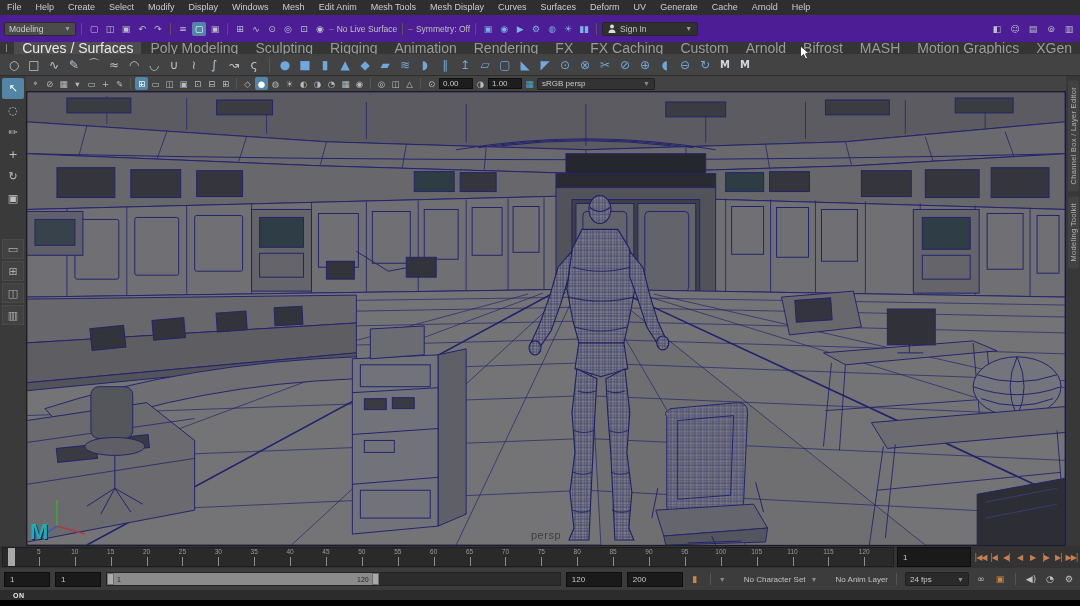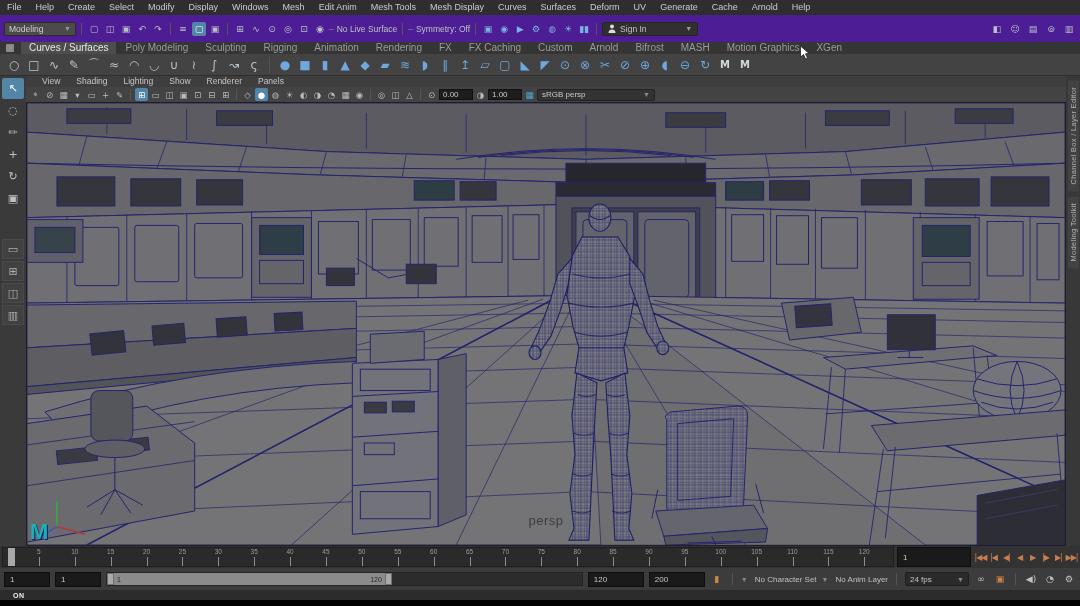--- a/index.html
+++ b/index.html
@@ -21,21 +21,21 @@
   .sl-dd .arr{font-size:7px;color:#999;}
   .sep{width:1px;height:12px;background:#2e2e2e;border-right:1px solid #555;margin:0 3px;flex:0 0 auto;}
   .sicon{width:14px;height:14px;font-size:9px;color:#b9c2c7;border-radius:2px;}
   .sicon.active{background:#5285a6;color:#fff;}
   .sicon.blue{color:#7ab3e0;}
   .plain-dd{display:flex;align-items:center;gap:3px;color:#c0c0c0;}
   .signin{height:14px;background:#303030;border:1px solid #252525;border-radius:2px;display:flex;align-items:center;gap:4px;padding:0 5px;width:96px;}
   .signin .arr{margin-left:auto;font-size:7px;color:#999;}
   .right-toggles{margin-left:auto;display:flex;gap:4px;}
   
-  .shelf-tabs{height:12px;background:#353535;display:flex;align-items:flex-end;font-size:10px;color:#9b9b9b;padding-left:4px;gap:1px;flex:0 0 auto;}
+  .shelf-tabs{height:12px;background:#353535;display:flex;align-items:flex-end;font-size:14px;color:#9b9b9b;padding-left:4px;gap:1px;flex:0 0 auto;}
   .shelf-menu{width:8px;height:8px;background:#8a8a8a;margin:0 6px 2px 2px;border-radius:1px;}
   .stab{padding:0 8px;line-height:12px;white-space:nowrap;}
   .stab.active{background:#4d4d4d;color:#e8e8e8;}
   .shelf-icons{height:22px;background:#434343;display:flex;align-items:center;padding:0 6px;gap:4px;flex:0 0 auto;border-bottom:1px solid #2e2e2e;}
   .shicon{width:16px;height:16px;font-size:12px;color:#b9c6ce;}
   .shicon.blue{color:#6fa8dc;}
   .shicon.mash{color:#cfd8dc;font-weight:bold;font-size:10px;}
   
   .main{flex:1 1 auto;display:flex;min-height:0;}
   .toolbox{width:26px;background:#3a3a3a;display:flex;flex-direction:column;align-items:center;padding-top:2px;gap:1px;flex:0 0 auto;}
@@ -48,21 +48,21 @@
   .pmenu{padding:0 8px;line-height:11px;}
   .panel-toolbar{height:15px;background:#434343;display:flex;align-items:center;gap:1px;padding:0 3px;flex:0 0 auto;}
   .vticon{width:13px;height:13px;font-size:8.5px;color:#b5bec4;border-radius:2px;}
   .vticon.active{background:#5285a6;color:#fff;}
   .vtfield{width:34px;height:11px;background:#1d1d1d;border:1px solid #111;color:#c8c8c8;font-size:8px;display:flex;align-items:center;padding:0 3px;}
   .vt-dd{width:118px;height:12px;background:#333;border:1px solid #222;border-radius:2px;display:flex;align-items:center;font-size:8px;color:#c8c8c8;padding:0 4px;gap:3px;}
   .vt-dd .arr{margin-left:auto;font-size:7px;color:#888;}
   .vt-teal{color:#4aa7c9;}
   .canvas{flex:1 1 auto;position:relative;border:1px solid #1f1f1f;min-height:0;background:#787878;}
   .canvas svg{display:block;width:100%;height:100%;}
-  .persp-label{position:absolute;bottom:17px;left:50%;transform:translateX(-50%);font-size:13px;color:#3c3c42;letter-spacing:.5px;}
+  .persp-label{position:absolute;bottom:4px;left:50%;transform:translateX(-50%);font-size:11px;color:#3c3c42;letter-spacing:.5px;}
   .maya-logo{position:absolute;bottom:2px;left:3px;font-size:22px;font-weight:bold;color:#19b3ad;text-shadow:1px 1px 0 #14147a;line-height:1;}
   .side-tabs{width:14px;background:#383838;display:flex;flex-direction:column;align-items:center;padding-top:4px;gap:5px;flex:0 0 auto;}
   .vtab{writing-mode:vertical-rl;transform:rotate(180deg);font-size:7.5px;color:#b2b2b2;background:#424242;padding:7px 1px;border-radius:2px;white-space:nowrap;letter-spacing:.3px;}
   
   .timeline-row{height:22px;background:#333;display:flex;align-items:stretch;gap:3px;padding:1px 2px;flex:0 0 auto;}
   .timeslider{flex:1 1 auto;position:relative;background:#2a2a2a;border:1px solid #1e1e1e;overflow:hidden;}
   .cti{position:absolute;left:5px;top:0;width:7px;height:100%;background:#a8a8a8;}
   .tick{position:absolute;top:0;height:100%;width:1px;}
   .tick .tn{position:absolute;top:0;left:0;transform:translateX(-50%);font-size:6.5px;color:#9b9b9b;}
   .tick .tl{position:absolute;bottom:0;left:0;width:1px;height:9px;background:#8d8d8d;}
@@ -75,21 +75,21 @@
   .rfield.w56{width:56px;}
   .range-track{flex:1 1 auto;height:14px;background:#2c2c2c;border:1px solid #242424;position:relative;max-width:505px;}
   .range-bar{position:absolute;left:0;top:0;height:100%;width:60%;background:#8b8b8b;display:flex;align-items:center;}
   .rhandle{width:7px;height:100%;background:#aaaaaa;border:1px solid #6e6e6e;flex:0 0 auto;}
   .rlabel{font-size:7px;color:#2a2a2a;padding:0 3px;}
   .rlabel.end{margin-left:auto;}
   .rico{width:14px;height:14px;font-size:9px;color:#c2c2c2;}
   .rico.orange{color:#d08540;}
   .fps-dd{width:64px;height:14px;background:#2a2a2a;border:1px solid #1f1f1f;border-radius:2px;display:flex;align-items:center;padding:0 4px;color:#c8c8c8;}
   .fps-dd .arr{margin-left:auto;font-size:7px;color:#888;}
-  .ddl{display:flex;align-items:center;gap:7px;color:#c0c0c0;white-space:nowrap;}
+  .ddl{display:flex;align-items:center;gap:18px;color:#c0c0c0;white-space:nowrap;}
   .ddl .arr{font-size:7px;color:#888;}
   
   .cmdline{height:10px;background:#2c2c2c;display:flex;align-items:center;flex:0 0 auto;}
   .caption{font-size:7px;font-weight:bold;color:#ececec;margin-left:13px;letter-spacing:.5px;}
   .blackbar{height:6px;background:#000;flex:0 0 auto;}
   
   .cursor{position:absolute;top:45px;left:799px;z-index:50;}
 </style>
 </head>
 <body>
@@ -191,29 +191,20 @@
       <span style="display:contents">
         
       <span class="icon tbicon active">↖</span><span class="icon tbicon">◌</span><span class="icon tbicon">✏</span><span class="icon tbicon">+</span><span class="icon tbicon">↻</span><span class="icon tbicon">▣</span></span>
       <span class="tb-gap"></span>
       <span style="display:contents">
         
       <span class="icon layicon">▭</span><span class="icon layicon">⊞</span><span class="icon layicon">◫</span><span class="icon layicon">▥</span></span>
     </div>
 
     <div class="viewport-col">
-      <div class="panel-menubar">
-
-      <span class="pmenu">View</span>
-          <span class="pmenu">Shading</span>
-          <span class="pmenu">Lighting</span>
-          <span class="pmenu">Show</span>
-          <span class="pmenu">Renderer</span>
-          <span class="pmenu">Panels</span>
-        </div>
       <div class="panel-toolbar">
         <span style="display:contents"><span class="icon vticon">⌖</span><span class="icon vticon">⊘</span><span class="icon vticon">▦</span><span class="icon vticon">▾</span><span class="icon vticon">▭</span><span class="icon vticon">+</span><span class="icon vticon">✎</span></span>
         <i class="sep" style="height:11px;"></i>
         <span style="display:contents"><span class="icon vticon active">⊞</span><span class="icon vticon">▭</span><span class="icon vticon">◫</span><span class="icon vticon">▣</span><span class="icon vticon">⊡</span><span class="icon vticon">⊟</span><span class="icon vticon">⊞</span></span>
         <i class="sep" style="height:11px;"></i>
         <span style="display:contents"><span class="icon vticon">◇</span><span class="icon vticon active">●</span><span class="icon vticon">◍</span><span class="icon vticon">☀</span><span class="icon vticon">◐</span><span class="icon vticon">◑</span><span class="icon vticon">◔</span><span class="icon vticon">▦</span><span class="icon vticon">◉</span></span>
         <i class="sep" style="height:11px;"></i>
         <span style="display:contents"><span class="icon vticon">◎</span><span class="icon vticon">◫</span><span class="icon vticon">△</span></span>
         <i class="sep" style="height:11px;"></i>
         <span class="icon vticon">⊙</span>

